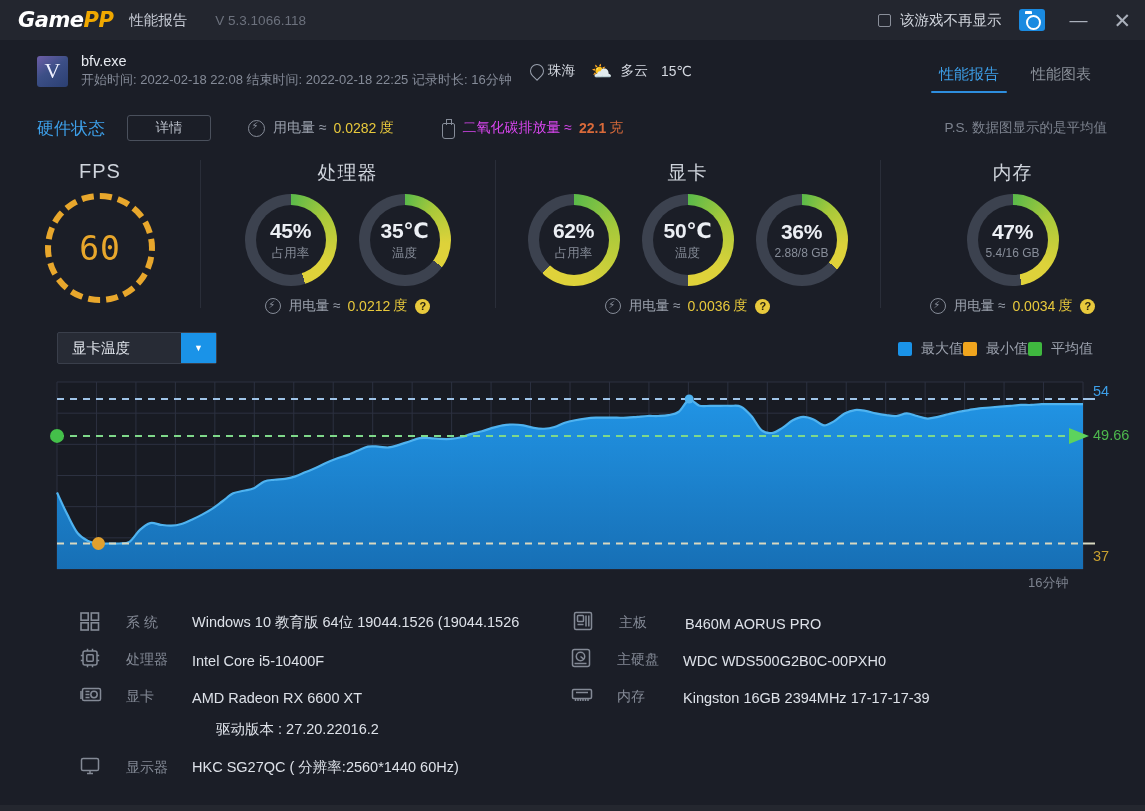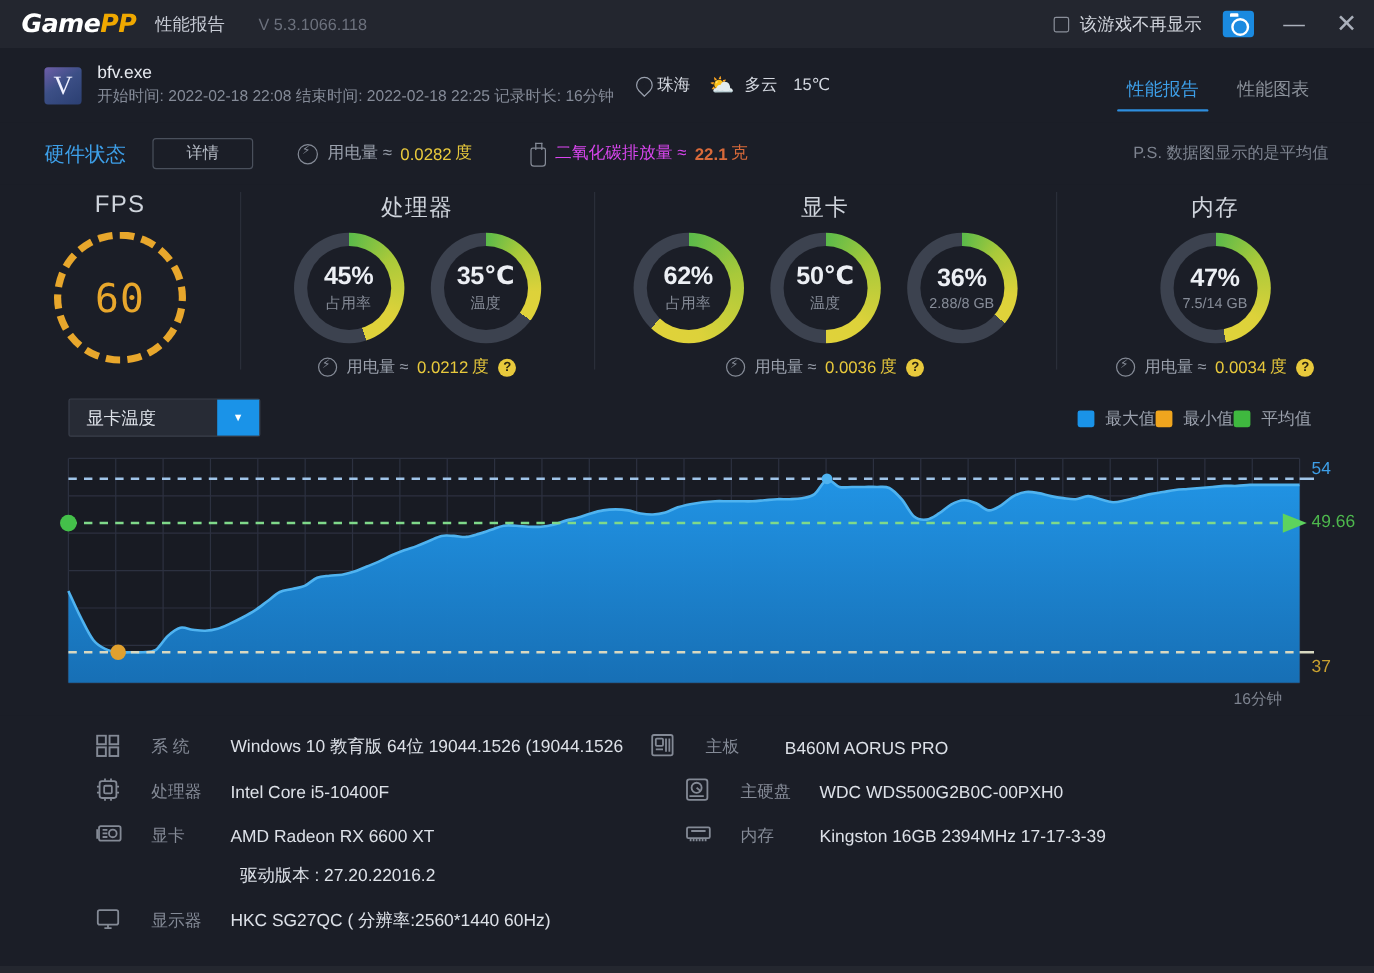--- a/index.html
+++ b/index.html
@@ -352,21 +352,21 @@
       </div>
     </div>
 
     <div class="gsec" style="width:265px">
       <div class="gsec-title">内存</div>
       <div class="grow">
         <div class="gauge">
           <div class="ring" id="ring-mem-0" style="background: conic-gradient(rgb(90, 186, 74) 0deg, rgb(168, 201, 58) 55.836deg, rgb(221, 210, 58) 126.9deg, rgb(224, 210, 58) 169.2deg, rgb(60, 66, 79) 169.2deg, rgb(60, 66, 79) 360deg);"></div>
           <div class="hole">
             <div class="gv">47%</div>
-            <div class="gl small">7.5/14 GB</div>
+            <div class="gl small">5.4/16 GB</div>
           </div>
         </div>
       </div>
       <div class="sec-energy">
         <span class="bolt-icon"></span>
         <span class="energy-text">用电量 ≈</span>
         <span class="energy-val" style="margin-left:7px">0.0034</span>
         <span class="energy-unit">度</span>
         <span class="help-icon">?</span>
       </div>
@@ -495,39 +495,39 @@
           <rect x="2.5" y="2.5" width="18" height="12" rx="1.6"></rect>
               <circle cx="14" cy="8.5" r="3.2"></circle>
           <path d="M5.5 5.5h4M5.5 8.5h4M5.5 11.5h4M1 5v8"></path>
         </g>
           </svg>
       </span>
       <span class="spec-key">显卡</span>
       <span class="spec-val">AMD Radeon RX 6600 XT</span>
     </div>
 
-    <div class="spec-row" style="left:200px; top:124px">
+    <div class="spec-row" style="left:216px; top:124px">
       <span class="spec-sub">驱动版本 : 27.20.22016.2</span>
     </div>
 
     <div class="spec-row" style="left:80px; top:159px">
       <span class="spec-icon">
         <svg width="20" height="18" viewBox="0 0 20 18">
             <g fill="none" stroke="#848a96" stroke-width="1.5">
           <rect x="1.5" y="1.5" width="17" height="12" rx="1.6"></rect>
               <path d="M7 16.5h6"></path>
               <path d="M10 13.5v3"></path>
         </g>
           </svg>
       </span>
       <span class="spec-key">显示器</span>
       <span class="spec-val">HKC SG27QC ( 分辨率:2560*1440 60Hz)</span>
     </div>
 
-    <div class="spec-row" style="left:542px; top:14px">
+    <div class="spec-row" style="left:573px; top:14px">
       <span class="spec-icon">
         <svg width="20" height="20" viewBox="0 0 20 20">
             <g fill="none" stroke="#848a96" stroke-width="1.5">
           <rect x="1.5" y="1.5" width="17" height="17" rx="1.5"></rect>
               <rect x="4.5" y="4.5" width="6" height="6" rx="0.8"></rect>
           <path d="M13 4.5v11M15.8 4.5v11M4.5 13.5h6"></path>
         </g>
           </svg>
       </span>
       <span class="spec-key">主板</span>
@@ -552,19 +552,19 @@
       <span class="spec-icon">
         <svg width="22" height="16" viewBox="0 0 22 16">
             <g fill="none" stroke="#848a96" stroke-width="1.5">
           <rect x="1.5" y="2.5" width="19" height="9" rx="1.2"></rect>
           <path d="M4.5 11.5v2.5M7 11.5v2.5M9.5 11.5v2.5M12 11.5v2.5M14.5 11.5v2.5M17 11.5v2.5"></path>
           <path d="M5 5.5h12"></path>
         </g>
           </svg>
       </span>
       <span class="spec-key">内存</span>
-      <span class="spec-val">Kingston 16GB 2394MHz 17-17-3-39</span>
+      <span class="spec-val">Kingston 16GB 2394MHz 17-17-17-39</span>
     </div>
 
     <div class="bottom-strip"></div>
   </div>
 
 </div>
 
 </body></html>

